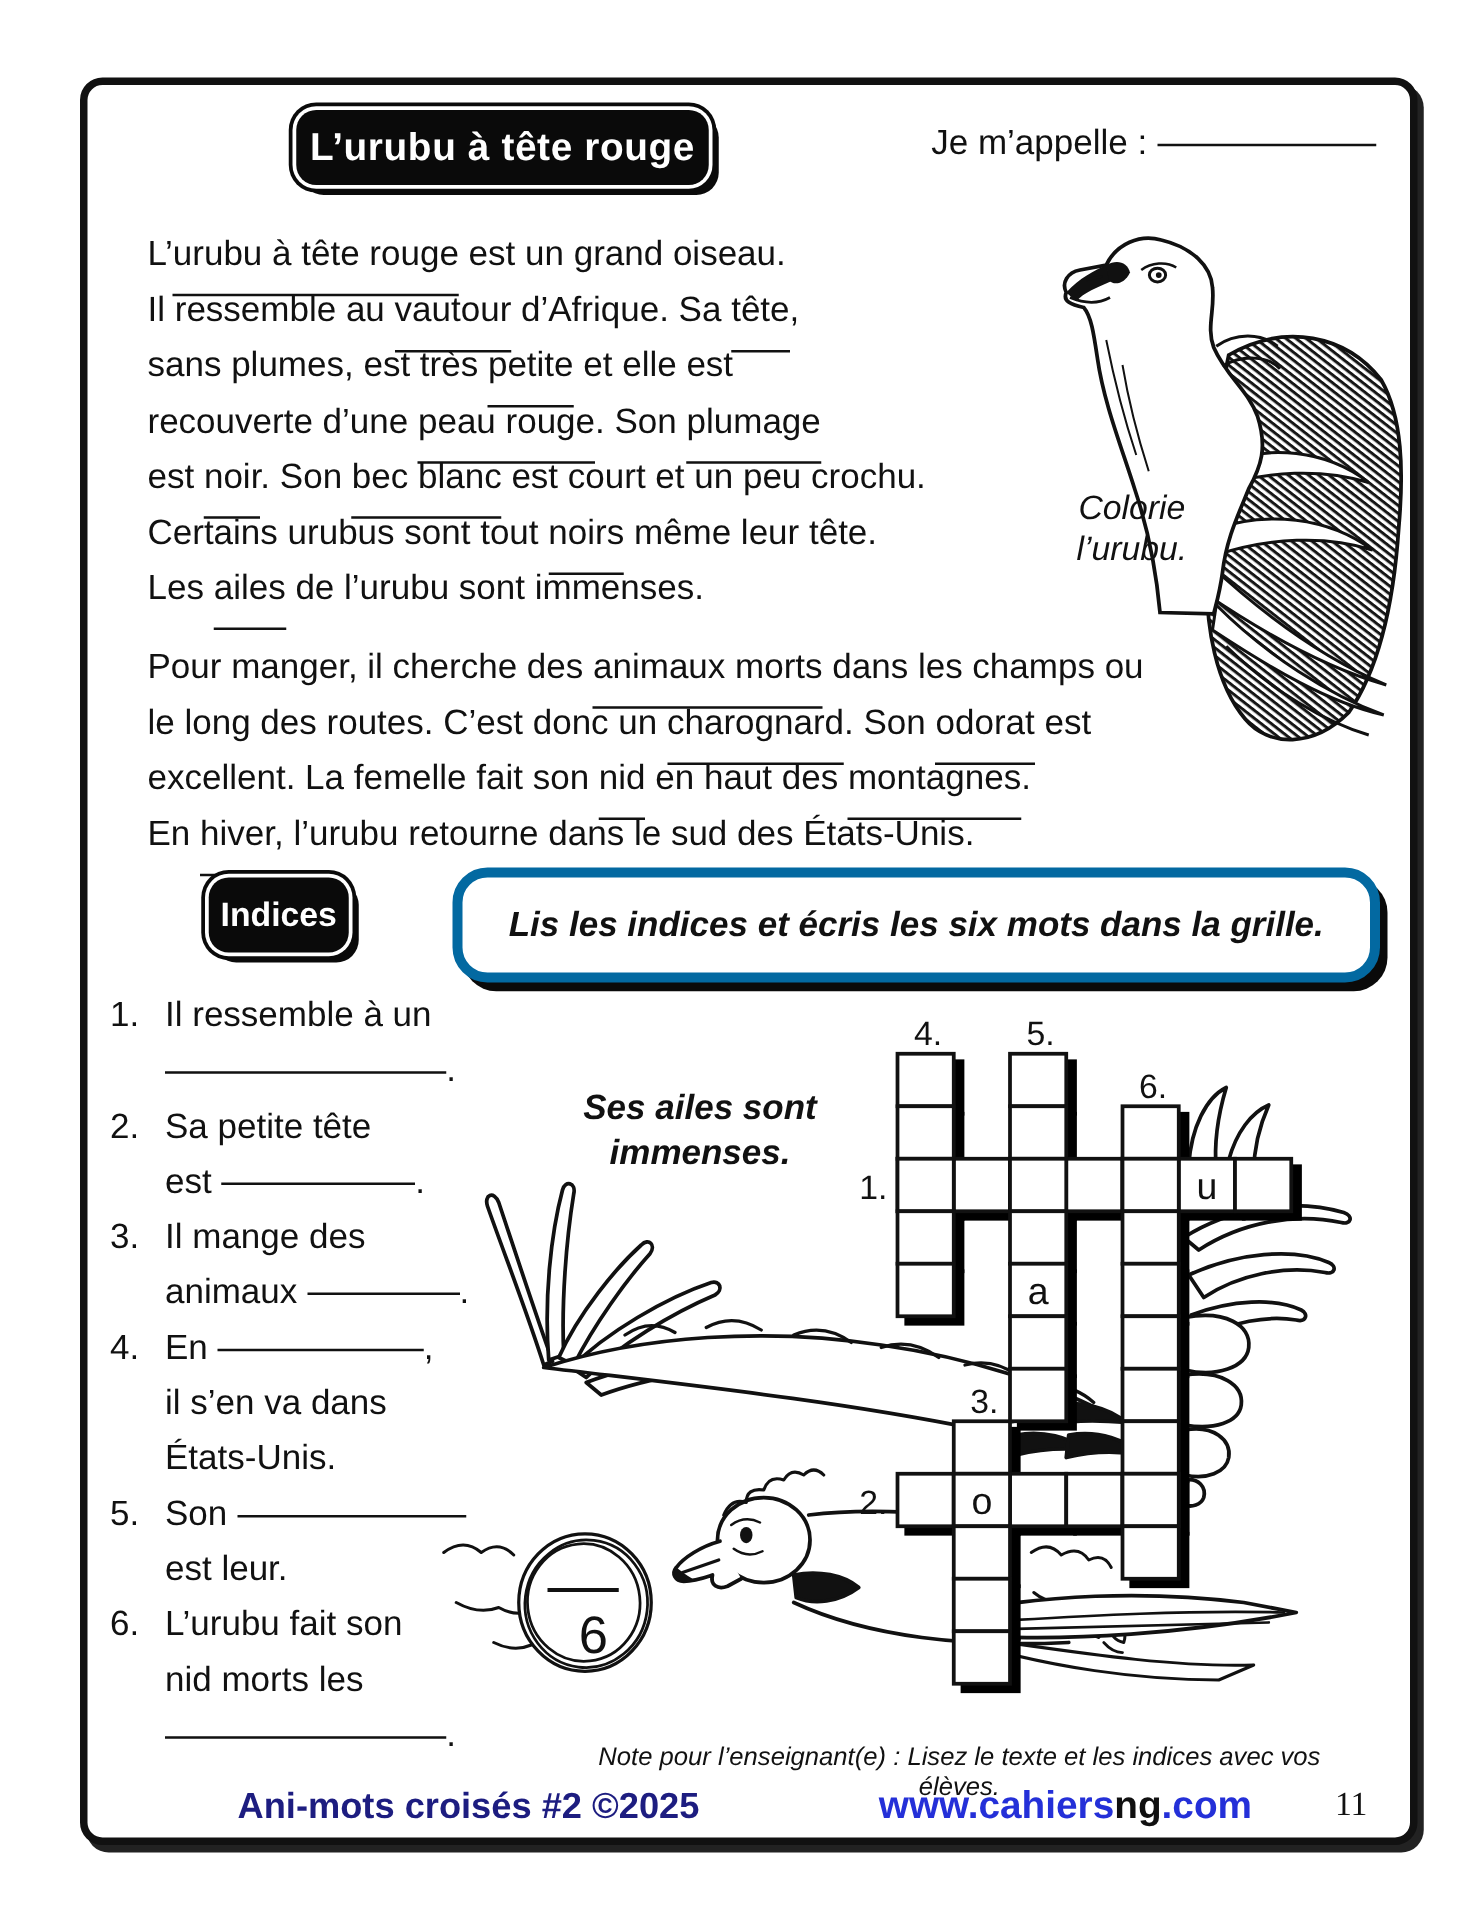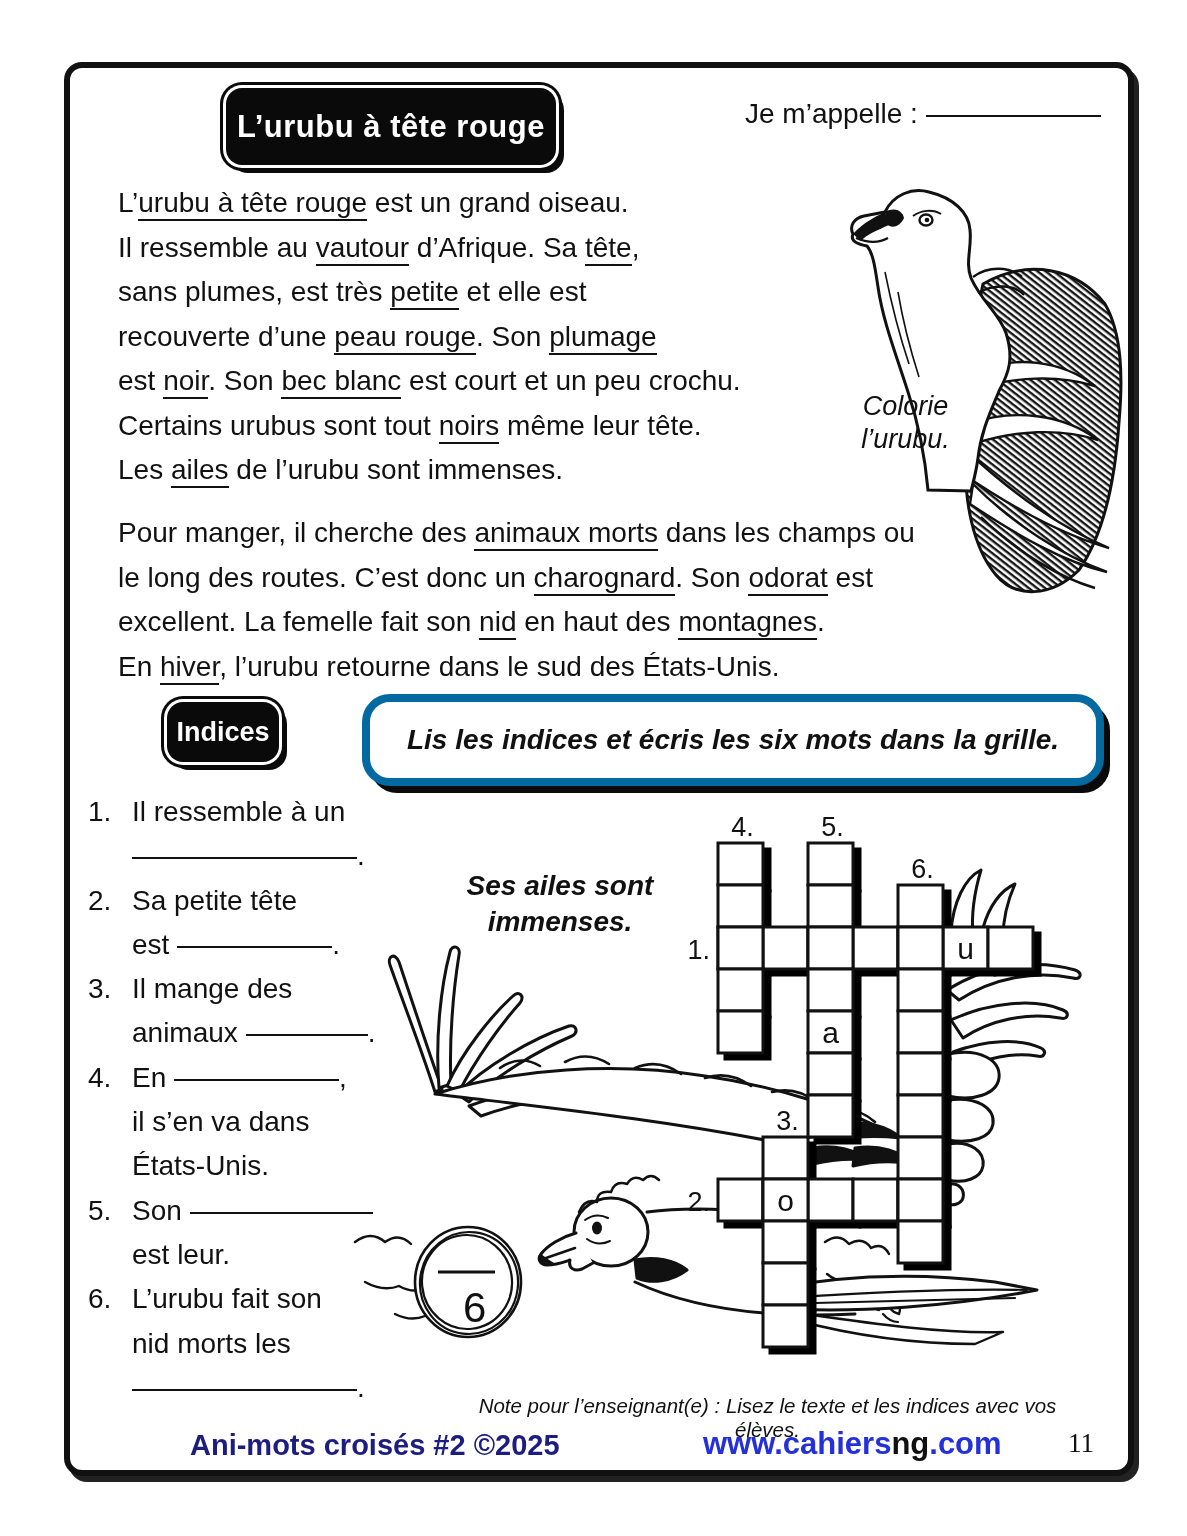--- a/index.html
+++ b/index.html
@@ -1,27 +1,27 @@
 <!DOCTYPE html>
 <html><head>
 <meta charset="utf-8">
 <style>
   html,body{margin:0;padding:0;background:#fff;}
   body{width:1187px;height:1536px;position:relative;font-family:"Liberation Sans",sans-serif;color:#111;overflow:hidden;}
   .frame{position:absolute;left:64px;top:62px;width:1058px;height:1402px;border:6px solid #111;border-radius:18px;box-shadow:5px 6px 0 #222;background:#fff;}
   .abs{position:absolute;}
   
   .badge{background:#0a0a0a;color:#fff;border-radius:16px;display:flex;align-items:center;justify-content:center;font-weight:bold;box-shadow:0 0 0 3px #fff,0 0 0 6px #0a0a0a,6px 6px 0 2px #0a0a0a;}
-  .title-badge{left:226px;top:88px;width:330px;height:77px;font-size:31px;letter-spacing:.5px;}
+  .title-badge{left:237px;top:88px;width:330px;height:60px;font-size:31px;letter-spacing:.5px;}
   .indices-badge{left:167px;top:702px;width:112px;height:60px;font-size:27px;}
   .instr-box{left:362px;top:694px;width:726px;height:76px;border:8px solid #0369a1;border-radius:28px;background:#fff;box-shadow:7px 8px 0 -1px #0a0a0a;display:flex;align-items:center;justify-content:center;font-size:28px;font-style:italic;font-weight:bold;}
   
   .para{font-size:28px;line-height:44.5px;white-space:nowrap;}
   .para .line{height:44.5px;}
-  .u{border-bottom:2.6px solid #111;padding-bottom:1px;}
+  .u{border-bottom:2.6px solid #111;padding-bottom:17px;}
   .blank{display:inline-block;border-bottom:2.8px solid #111;height:4px;transform:translateY(-6px);}
   .nameline{font-size:28px;}
   .caption{font-style:italic;font-size:27px;line-height:33px;text-align:center;}
   .wingcap{font-style:italic;font-weight:bold;font-size:28px;line-height:36px;text-align:center;}
   
   .clues{font-size:28px;}
   .clue-row{display:flex;height:44.3px;white-space:nowrap;align-items:baseline;}
   .clue-num{width:44px;flex:0 0 44px;}
   
   .xw-num{font:27px "Liberation Sans",sans-serif;fill:#111;}

